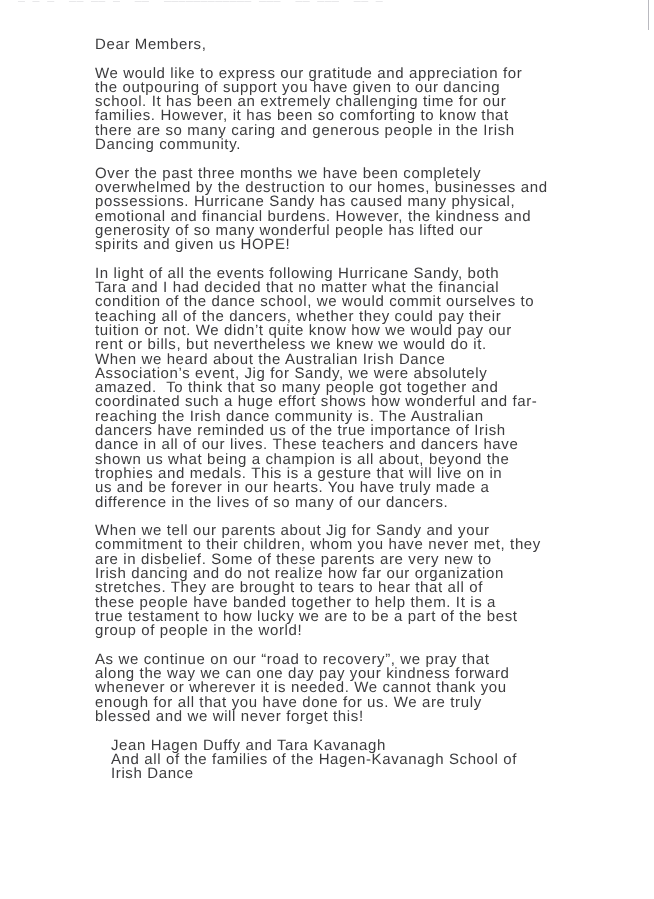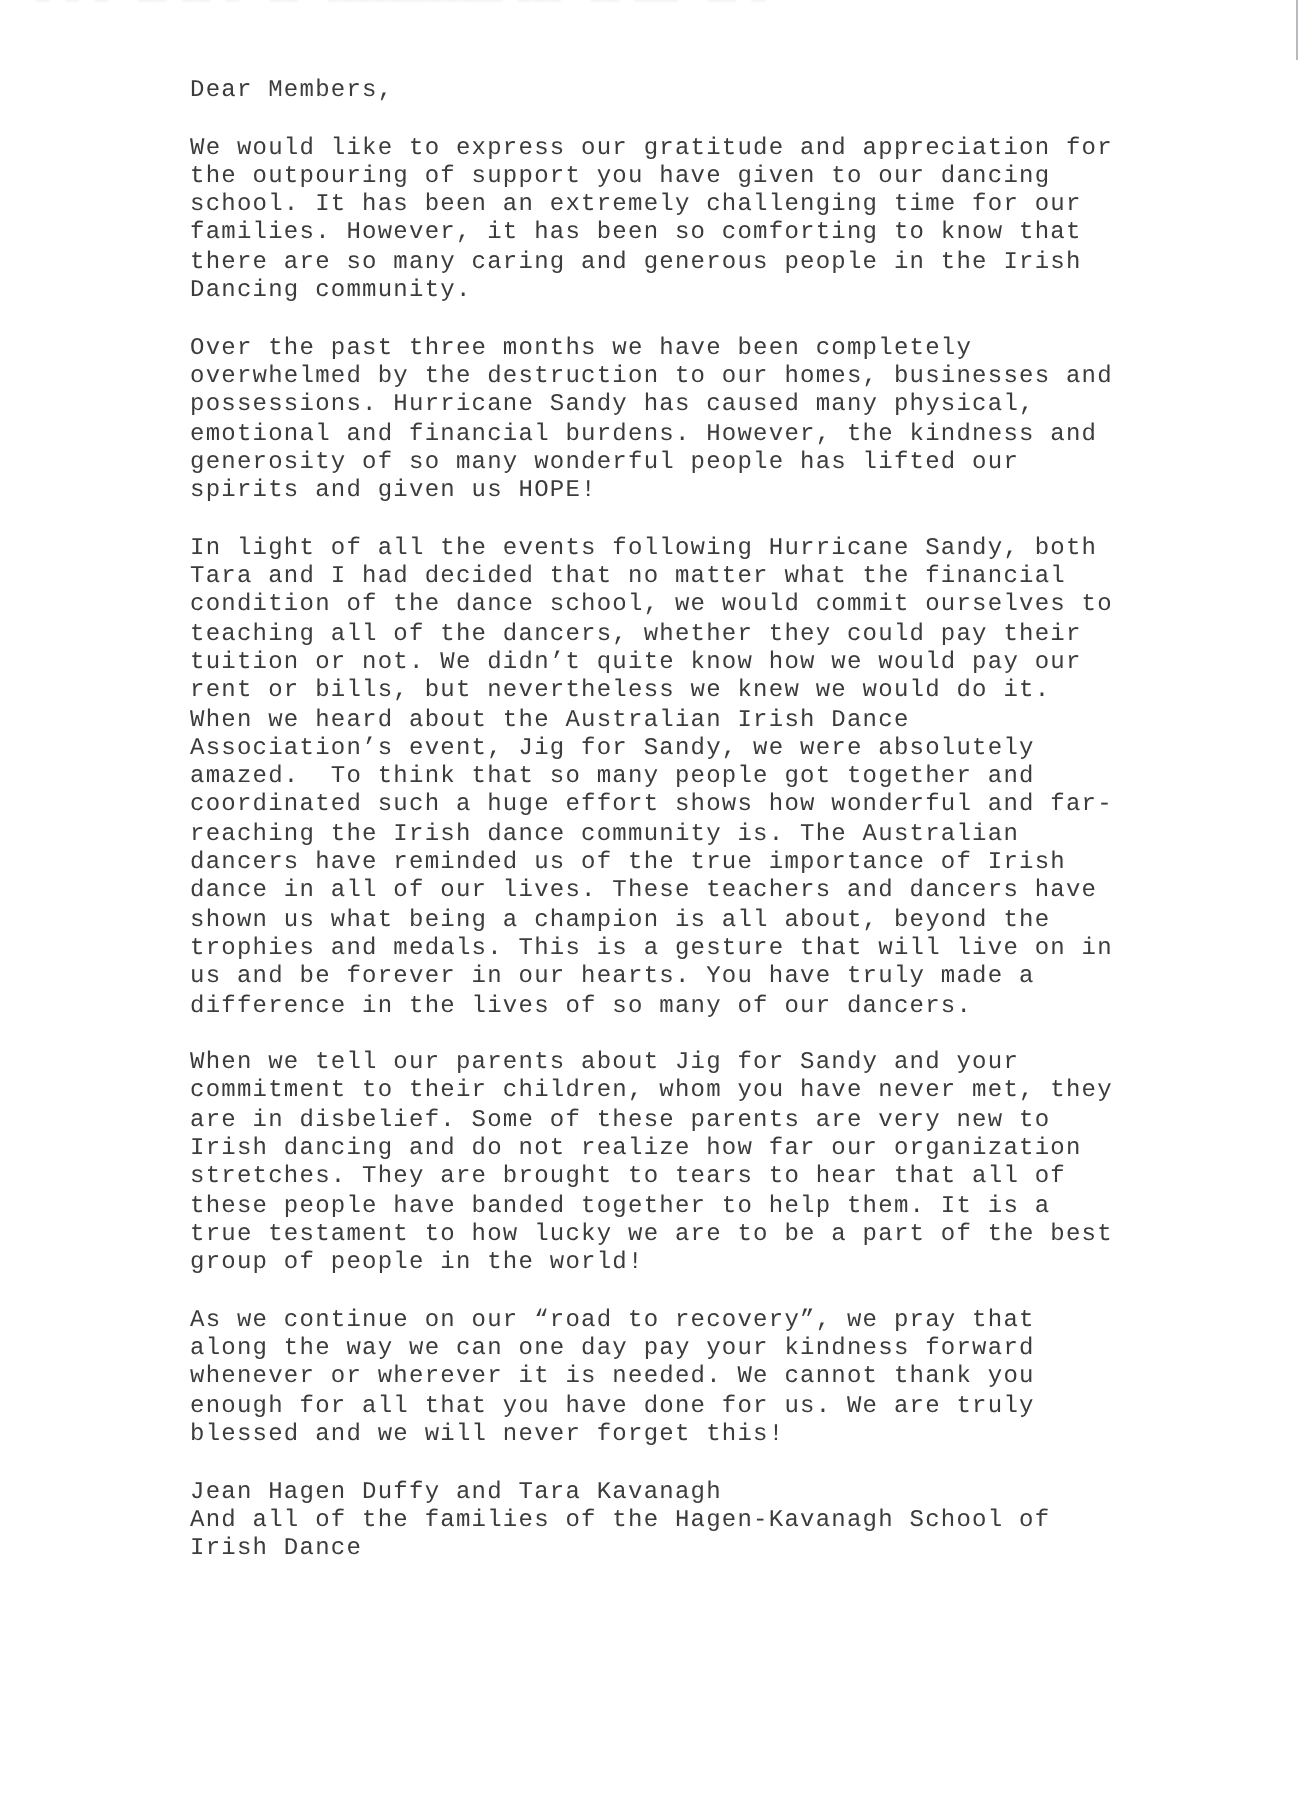--- a/index.html
+++ b/index.html
@@ -55,27 +55,27 @@
   #letter-body {
     position: absolute;
     left: 95px;
     top: 38px;
     width: 530px;
   }
 
   .paragraph {
     margin: 0 0 14.3px 0;
     white-space: pre-wrap;
-    font-size: 12px;
+    font-size: 15px;
     line-height: 14.3px;
     letter-spacing: 0.62px;
     color: #3c3c3e;
-    font-family: Liberation Mono, monospace;
+    font-family: Liberation Sans, sans-serif;
   }
-  .paragraph:last-child { margin-bottom: 0; }
+  .paragraph:last-child { margin-bottom: 0; margin-left: 16px; }
 
   
   #letter-body { text-rendering: geometricPrecision; }
 </style>
 </head>
 <body>
 
 <div id="page">
 
   <div id="top-crop-strip">

